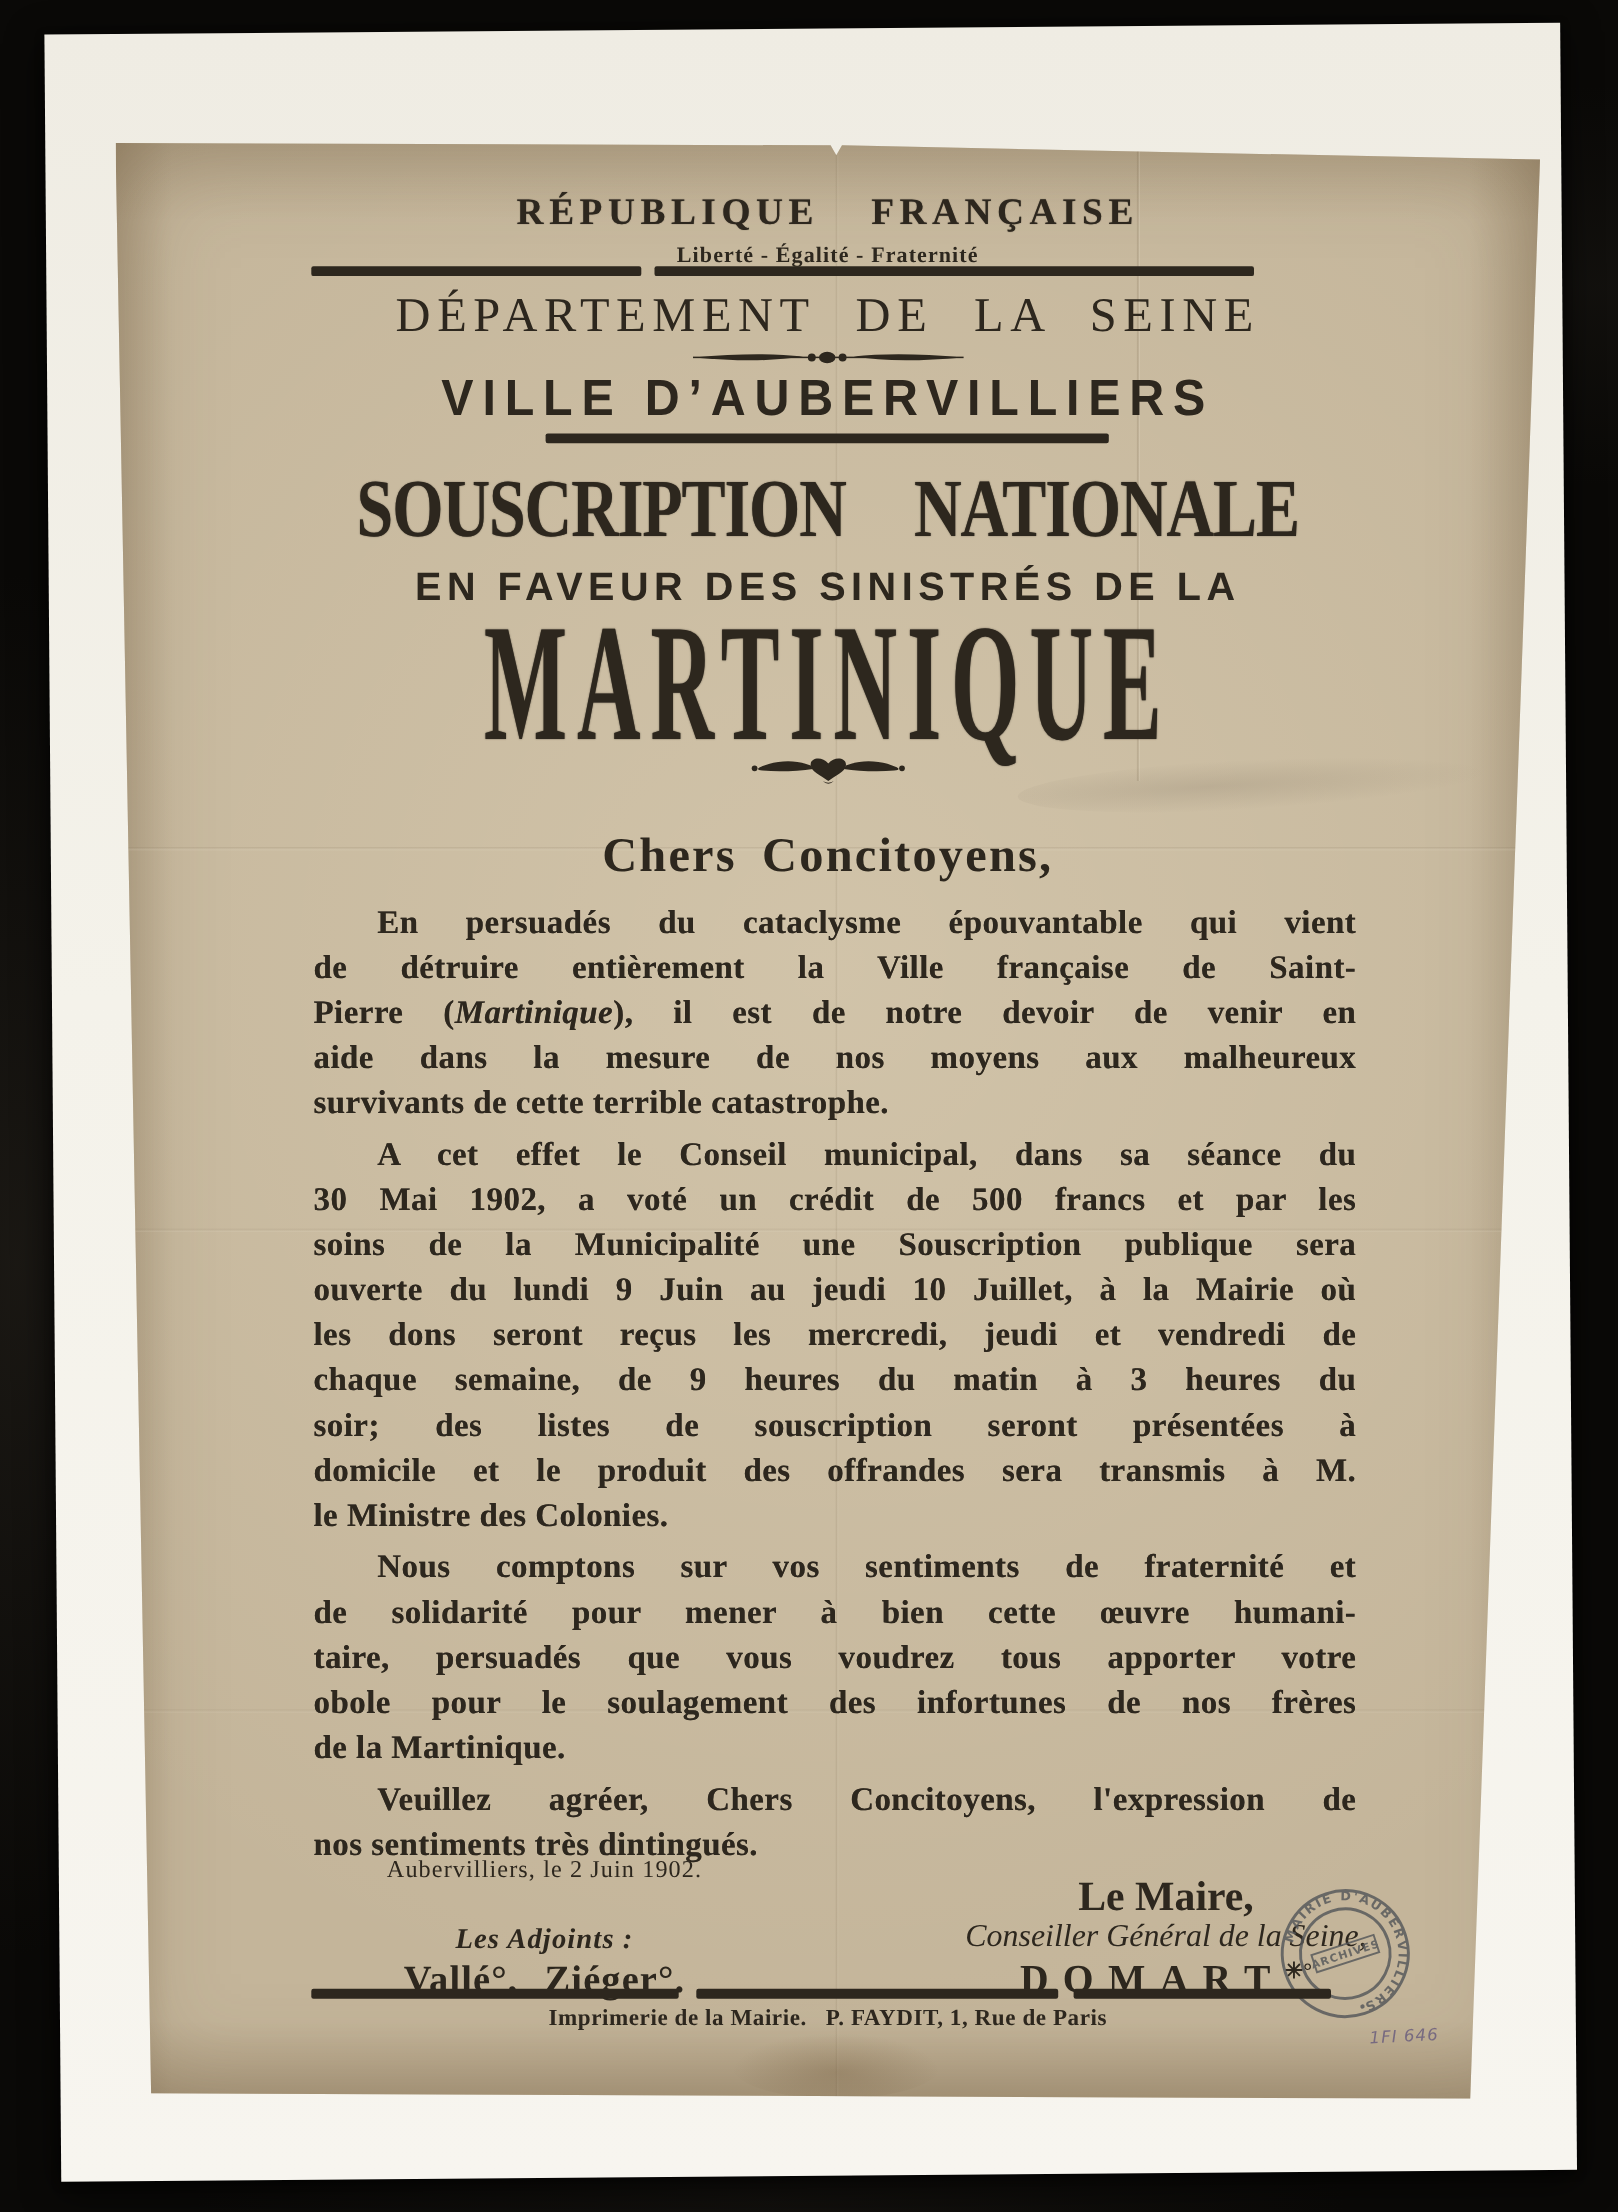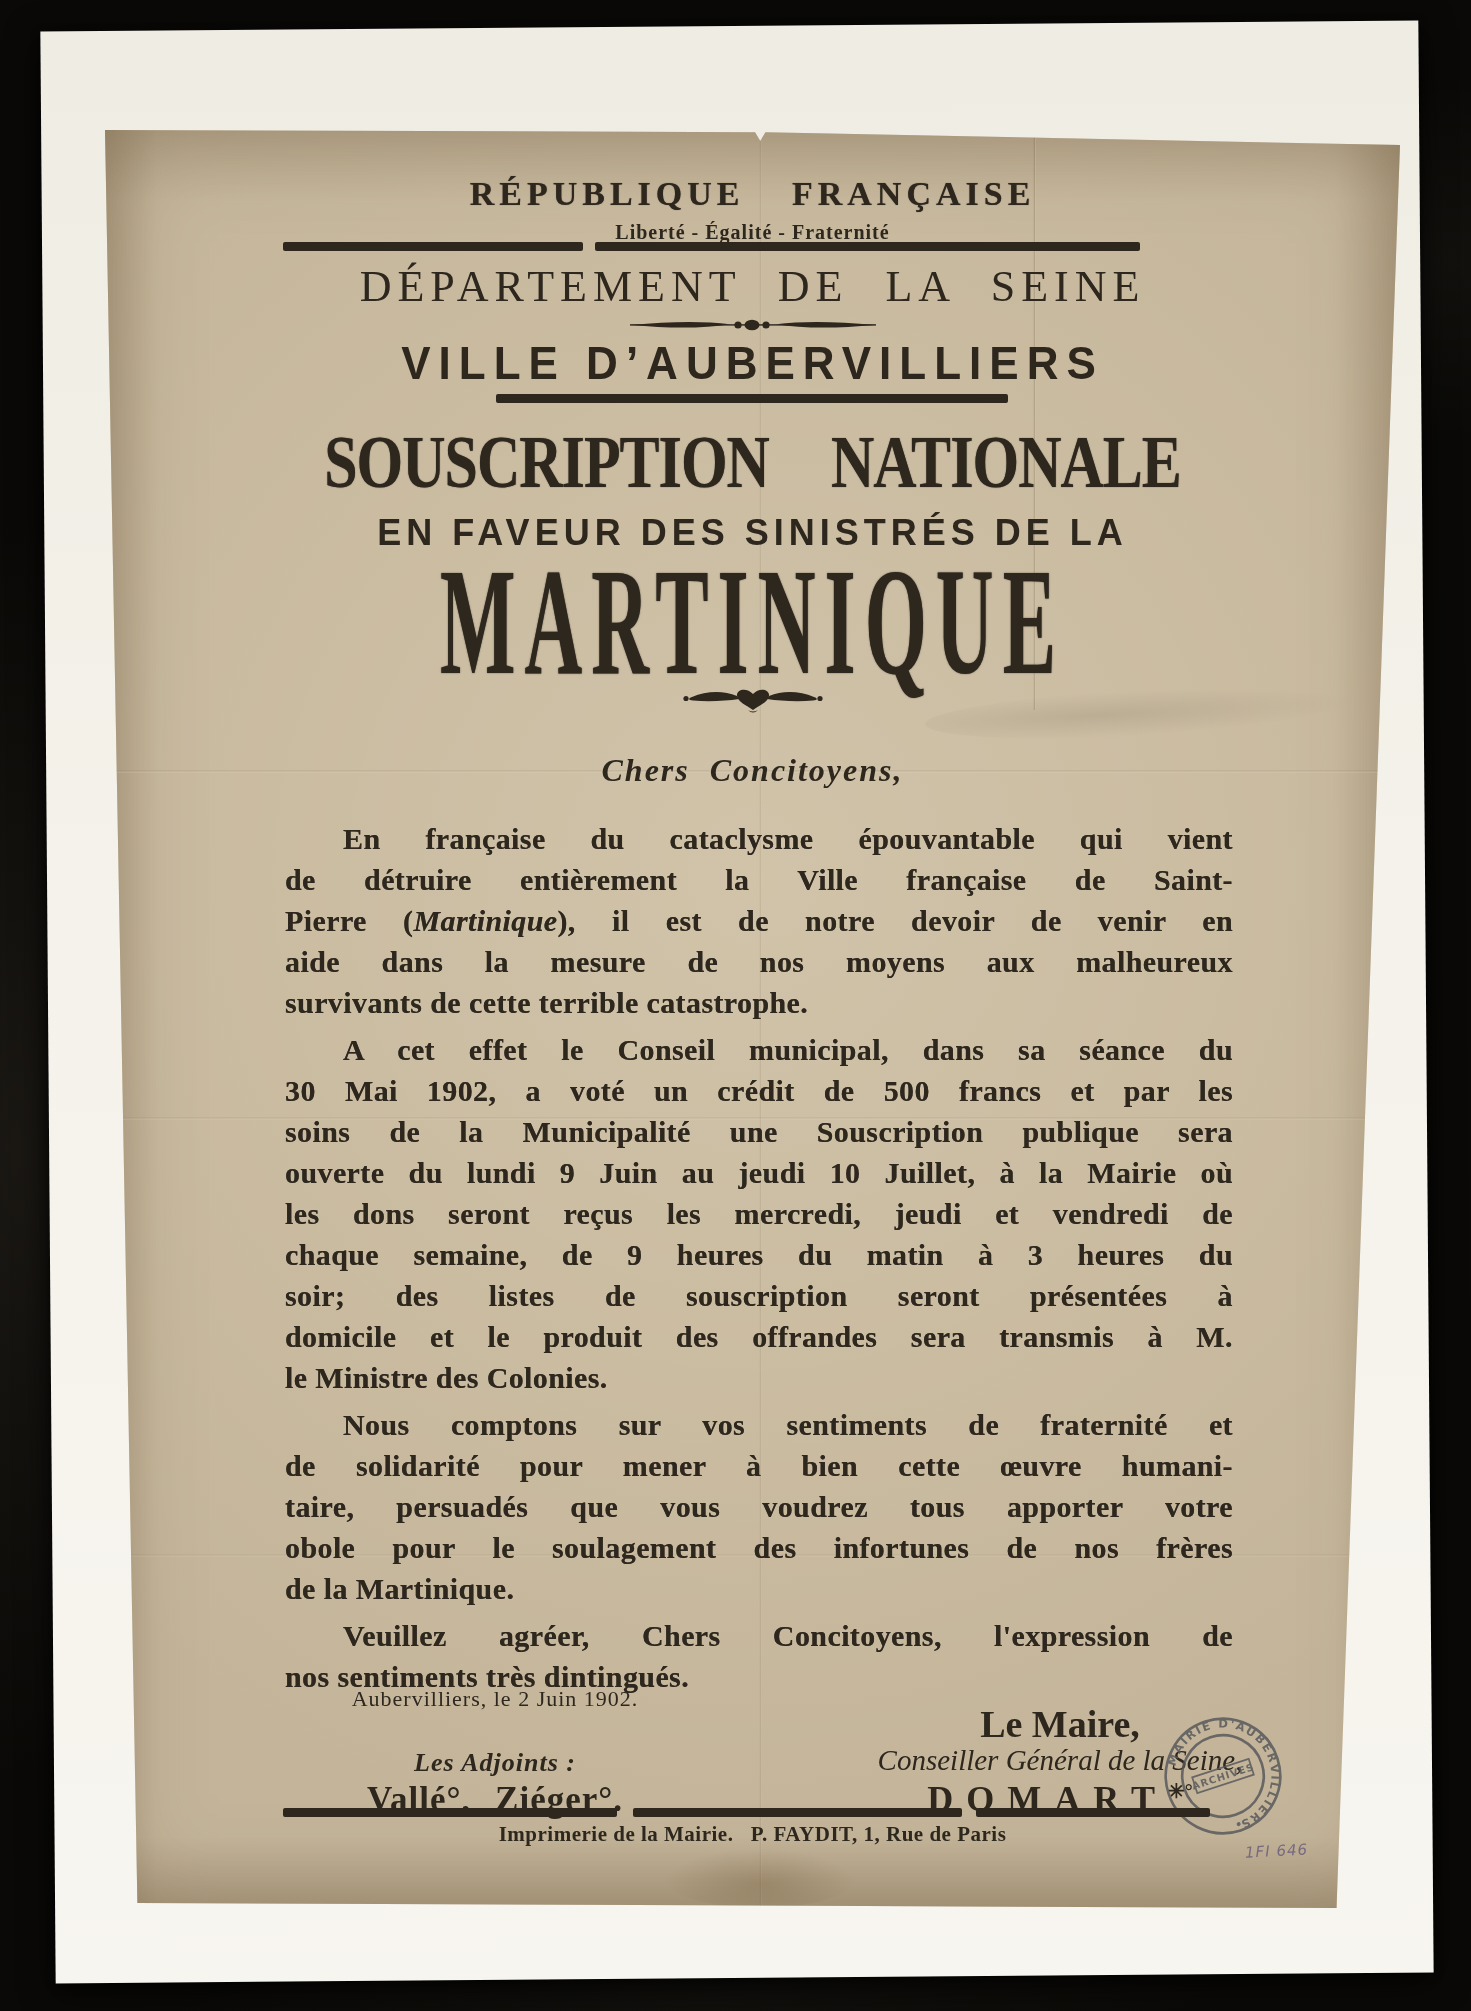--- a/index.html
+++ b/index.html
@@ -48,21 +48,21 @@
   .city{top:208px;font-family:"Liberation Sans",sans-serif;font-size:44px;font-weight:bold;
     letter-spacing:8px;transform:scaleY(1.05);}
   .underline{position:absolute;left:391px;top:264px;width:512px;height:9px;background:#2d271e;border-radius:2px;}
   .title1{top:284px;font-size:60px;font-weight:bold;letter-spacing:-1px;word-spacing:48px;
     transform:scaleY(1.25);transform-origin:50% 50%;line-height:96px;
     text-shadow:0 0 1px rgba(45,39,30,.8);}
   .title2{top:382px;font-family:"Liberation Sans",sans-serif;font-size:36px;font-weight:bold;letter-spacing:5px;}
   .title3{top:420px;height:144px;line-height:144px;font-size:80px;font-weight:bold;letter-spacing:9px;
     transform:scaleY(1.9);transform-origin:50% 50%;
     text-shadow:0 0 1px rgba(45,39,30,.85);}
-  .salutation{top:622px;font-size:32px;font-weight:bold;font-style:italic;letter-spacing:2px;word-spacing:10px;}
+  .salutation{top:622px;font-size:44px;font-weight:bold;letter-spacing:2px;word-spacing:10px;}
   .body-block{position:absolute;left:180px;top:688px;width:948px;
     font-size:30px;font-weight:bold;line-height:41px;letter-spacing:.4px;
     text-shadow:0 0 .6px rgba(45,39,30,.7);}
   .para + .para{margin-top:6px;}
   .para .pline{height:41px;text-align:justify;text-align-last:justify;white-space:nowrap;overflow:visible;}
   .para .pline:last-child{text-align-last:left;}
   .para .pline:first-child{text-indent:58px;}
   
   .sig{position:absolute;text-align:center;}
   .sig-date{left:180px;top:1556px;width:420px;font-size:22px;font-weight:normal;letter-spacing:1px;}
@@ -134,21 +134,21 @@
         <circle cx="8" cy="12.5" r="2.6"></circle>
           <circle cx="142" cy="12.5" r="2.6"></circle>
         <path d="M70 24 Q 75 29 80 24 Q 75 27 70 24 Z"></path>
       </svg>
     </div>
 
     <div class="center salutation">Chers Concitoyens,</div>
 
     <div class="body-block">
       <div class="para">
-          <div class="pline">En française du cataclysme épouvantable qui vient</div>
+          <div class="pline">En persuadés du cataclysme épouvantable qui vient</div>
           <div class="pline">de détruire entièrement la Ville française de Saint-</div>
           <div class="pline">Pierre (<i>Martinique</i>), il est de notre devoir de venir en</div>
           <div class="pline">aide dans la mesure de nos moyens aux malheureux</div>
           <div class="pline">survivants de cette terrible catastrophe.</div>
         </div>
       <div class="para">
           <div class="pline">A cet effet le Conseil municipal, dans sa séance du</div>
           <div class="pline">30 Mai 1902, a voté un crédit de 500 francs et par les</div>
           <div class="pline">soins de la Municipalité une Souscription publique sera</div>
           <div class="pline">ouverte du lundi 9 Juin au jeudi 10 Juillet, à la Mairie où</div>

